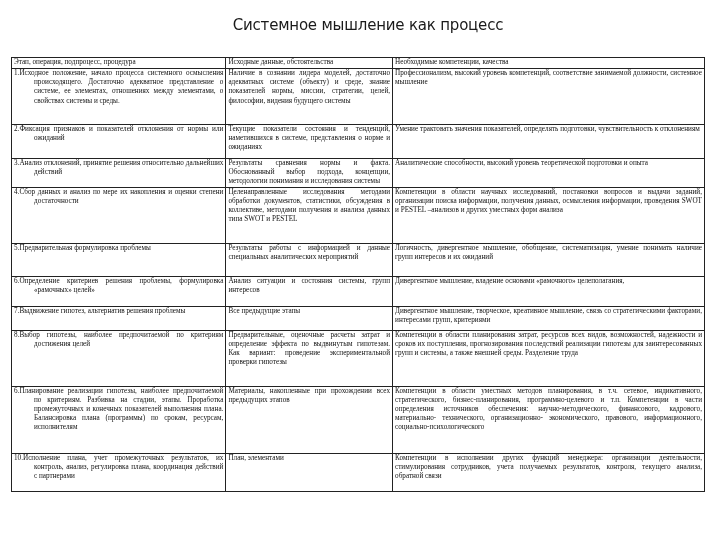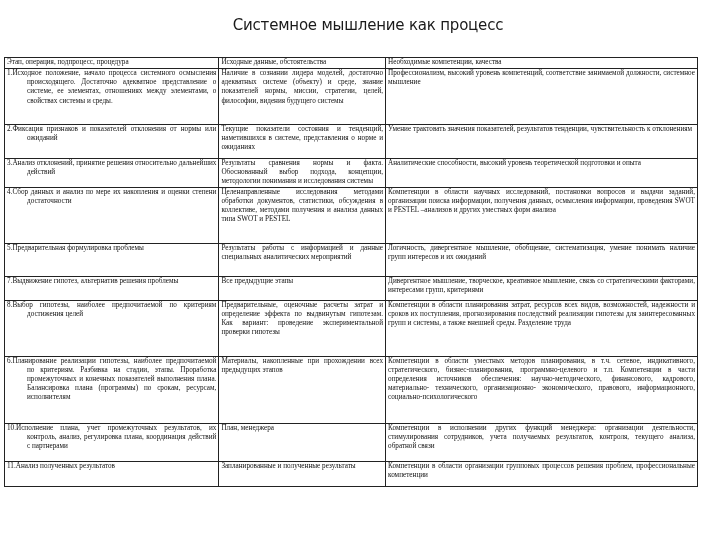--- a/index.html
+++ b/index.html
@@ -22,21 +22,21 @@
       top: 16px;
       width: 720px;
       text-align: center;
       font-family: "DejaVu Sans", sans-serif;
       font-size: 15px;
       color: #1a1a1a;
       letter-spacing: -0.2px;
     }
     table.doc {
       position: absolute;
-      left: 4px;
+      left: 11px;
       top: 57px;
       width: 694px;
       border-collapse: collapse;
       table-layout: fixed;
       font-family: "Liberation Serif", serif;
       font-size: 7.2px;
       line-height: 9.2px;
       color: #111111;
       padding-left: 44px;
     }
@@ -88,57 +88,57 @@
       <th>Необходимые компетенции, качества</th>
     </tr>
     <tr class="r1">
       <td class="stage">1.Исходное положение, начало процесса системного осмысления происходящего. Достаточно адекватное представление о системе, ее элементах, отношениях между элементами, о свойствах системы и среды.</td>
       <td>Наличие в сознании лидера моделей, достаточно адекватных системе (объекту) и среде, знание показателей нормы, миссии, стратегии, целей, философии, видения будущего системы</td>
       <td>Профессионализм, высокий уровень компетенций, соответствие занимаемой должности, системное мышление</td>
     </tr>
     <tr class="r2">
       <td class="stage">2.Фиксация признаков и показателей отклонения от нормы или ожиданий</td>
       <td>Текущие показатели состояния и тенденций, наметившихся в системе, представления о норме и ожиданиях</td>
-      <td>Умение трактовать значения показателей, результатов тенденции, чувствительность к отклонениям</td>
+      <td>Умение трактовать значения показателей, определять подготовки, чувствительность к отклонениям</td>
     </tr>
     <tr class="r3">
       <td class="stage">3.Анализ отклонений, принятие решения относительно дальнейших действий</td>
       <td>Результаты сравнения нормы и факта. Обоснованный выбор подхода, концепции, методологии понимания и исследования системы</td>
       <td>Аналитические способности, высокий уровень теоретической подготовки и опыта</td>
     </tr>
     <tr class="r4">
       <td class="stage">4.Сбор данных и анализ по мере их накопления и оценки степени достаточности</td>
       <td>Целенаправленные исследования методами обработки документов, статистики, обсуждения в коллективе, методами получения и анализа данных типа SWOT и PESTEL</td>
       <td>Компетенции в области научных исследований, постановки вопросов и выдачи заданий, организации поиска информации, получения данных, осмысления информации, проведения SWOT и PESTEL –анализов и других уместных форм анализа</td>
     </tr>
     <tr class="r5">
       <td class="stage">5.Предварительная формулировка проблемы</td>
       <td>Результаты работы с информацией и данные специальных аналитических мероприятий</td>
       <td>Логичность, дивергентное мышление, обобщение, систематизация, умение понимать наличие групп интересов и их ожиданий</td>
+    </tr>
+    <tr class="r6">
+      <td class="stage">6.Определение критериев решения проблемы, формулировка «рамочных» целей»</td>
+      <td>Анализ ситуации и состояния системы, групп интересов</td>
+      <td>Дивергентное мышление, владение основами «рамочного» целеполагания,</td>
     </tr>
     <tr class="r7">
       <td class="stage">7.Выдвижение гипотез, альтернатив решения проблемы</td>
       <td>Все предыдущие этапы</td>
       <td>Дивергентное мышление, творческое, креативное мышление, связь со стратегическими факторами, интересами групп, критериями</td>
     </tr>
     <tr class="r8">
       <td class="stage">8.Выбор гипотезы, наиболее предпочитаемой по критериям достижения целей</td>
       <td>Предварительные, оценочные расчеты затрат и определение эффекта по выдвинутым гипотезам. Как вариант: проведение экспериментальной проверки гипотезы</td>
       <td>Компетенции в области планирования затрат, ресурсов всех видов, возможностей, надежности и сроков их поступления, прогнозирования последствий реализации гипотезы для заинтересованных групп и системы, а также внешней среды. Разделение труда</td>
     </tr>
     <tr class="r9">
       <td class="stage">6.Планирование реализации гипотезы, наиболее предпочитаемой по критериям. Разбивка на стадии, этапы. Проработка промежуточных и конечных показателей выполнения плана. Балансировка плана (программы) по срокам, ресурсам, исполнителям</td>
       <td>Материалы, накопленные при прохождении всех предыдущих этапов</td>
       <td>Компетенции в области уместных методов планирования, в т.ч. сетевое, индикативного, стратегического, бизнес-планирования, программно-целевого и т.п. Компетенции в части определения источников обеспечения: научно-методического, финансового, кадрового, материально- технического, организационно- экономического, правового, информационного, социально-психологического</td>
     </tr>
     <tr class="r10">
       <td class="stage">10.Исполнение плана, учет промежуточных результатов, их контроль, анализ, регулировка плана, координация действий с партнерами</td>
-      <td>План, менеджера</td>
+      <td>План, элементами</td>
       <td>Компетенции в исполнении других функций менеджера: организации деятельности, стимулирования сотрудников, учета получаемых результатов, контроля, текущего анализа, обратной связи</td>
-    </tr>
-    <tr class="r11">
-      <td class="stage">11.Анализ полученных результатов</td>
-      <td>Запланированные и полученные результаты</td>
-      <td>Компетенции в области организации групповых процессов решения проблем, профессиональные компетенции</td>
     </tr>
   </tbody>
     </table>
 </div>
 
 </body></html>

